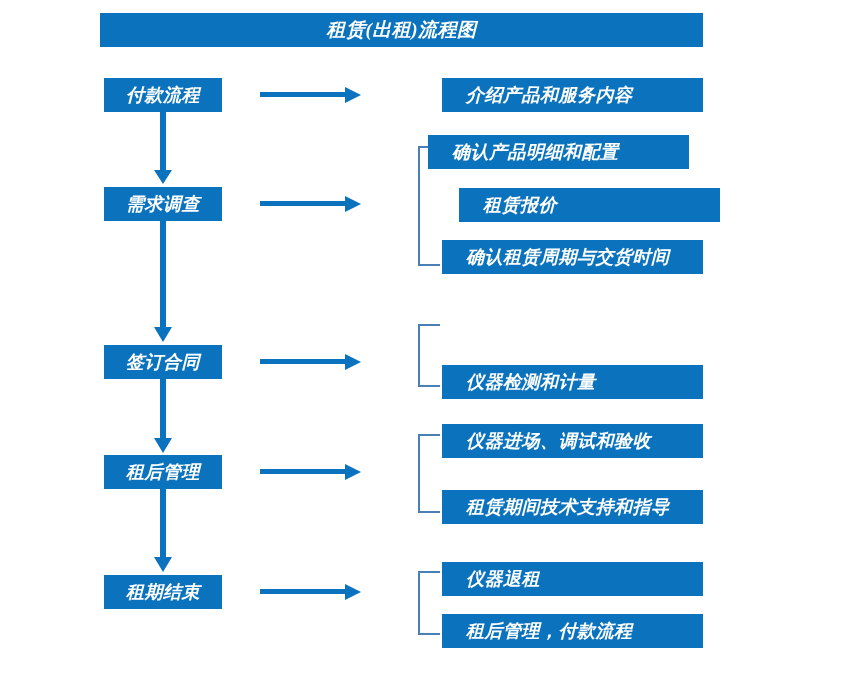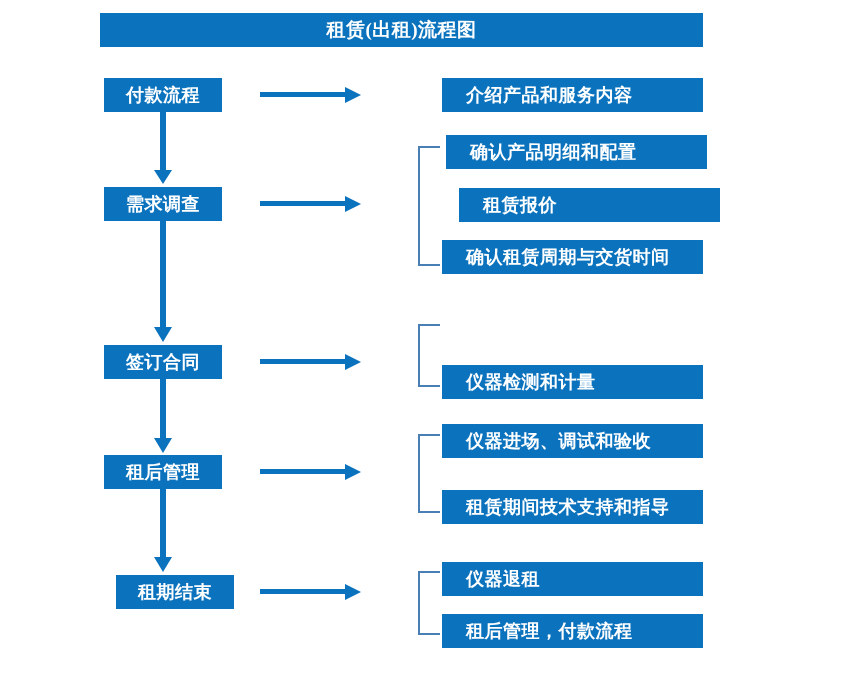--- a/index.html
+++ b/index.html
@@ -9,20 +9,21 @@
   }
   body {
     font-family: "Liberation Serif", "DejaVu Serif", serif;
   }
   #canvas {
     position: relative;
     width: 836px;
     height: 688px;
     background: #ffffff;
     overflow: hidden;
+    font-style: italic;
   }
   .box {
     position: absolute;
     background: #0b72bd;
     color: #ffffff;
     display: flex;
     align-items: center;
     box-sizing: border-box;
     font-weight: bold;
     letter-spacing: 0.5px;
@@ -63,21 +64,21 @@
   <div class="box title-box" style="left:100px; top:13px; width:603px; height:34px;">租赁(出租)流程图</div>
 
   <div class="box stage-box" style="left:104px; top:78px; width:118px; height:34px;">付款流程</div>
 
   <div class="box stage-box" style="left:104px; top:187px; width:118px; height:34px;">需求调查</div>
 
   <div class="box stage-box" style="left:104px; top:345px; width:118px; height:34px;">签订合同</div>
 
   <div class="box stage-box" style="left:104px; top:455px; width:118px; height:34px;">租后管理</div>
 
-  <div class="box stage-box" style="left:116px; top:575px; width:118px; height:34px;">租期结束</div>
+  <div class="box stage-box" style="left:104px; top:575px; width:118px; height:34px;">租期结束</div>
 
   <svg class="v-arrow" style="left:150px; top:112px;" width="26" height="76">
     <rect x="10" y="0" width="6" height="60" fill="#0b72bd"></rect>
     <polygon points="4,58 22,58 13,72" fill="#0b72bd"></polygon>
   </svg>
 
   <svg class="v-arrow" style="left:150px; top:221px;" width="26" height="125">
     <rect x="10" y="0" width="6" height="108" fill="#0b72bd"></rect>
     <polygon points="4,106 22,106 13,121" fill="#0b72bd"></polygon>
   </svg>
@@ -120,21 +121,21 @@
   <div class="bracket" style="left:418px; top:146px; width:22px; height:120px;"></div>
 
   <div class="bracket" style="left:418px; top:324px; width:22px; height:63px;"></div>
 
   <div class="bracket" style="left:418px; top:434px; width:22px; height:79px;"></div>
 
   <div class="bracket" style="left:418px; top:571px; width:22px; height:64px;"></div>
 
   <div class="box detail-box" style="left:442px; top:78px; width:261px; height:34px;">介绍产品和服务内容</div>
 
-  <div class="box detail-box" style="left:446px; top:135px; width:261px; height:34px;">确认产品明细和配置</div>
+  <div class="box detail-box" style="left:428px; top:135px; width:261px; height:34px;">确认产品明细和配置</div>
 
   <div class="box detail-box" style="left:442px; top:188px; width:261px; height:34px;margin-left:17px;">租赁报价</div>
 
   <div class="box detail-box" style="left:442px; top:240px; width:261px; height:34px;">确认租赁周期与交货时间</div>
 
 
   <div class="box detail-box" style="left:442px; top:365px; width:261px; height:34px;">仪器检测和计量</div>
 
   <div class="box detail-box" style="left:442px; top:424px; width:261px; height:34px;">仪器进场、调试和验收</div>
 

